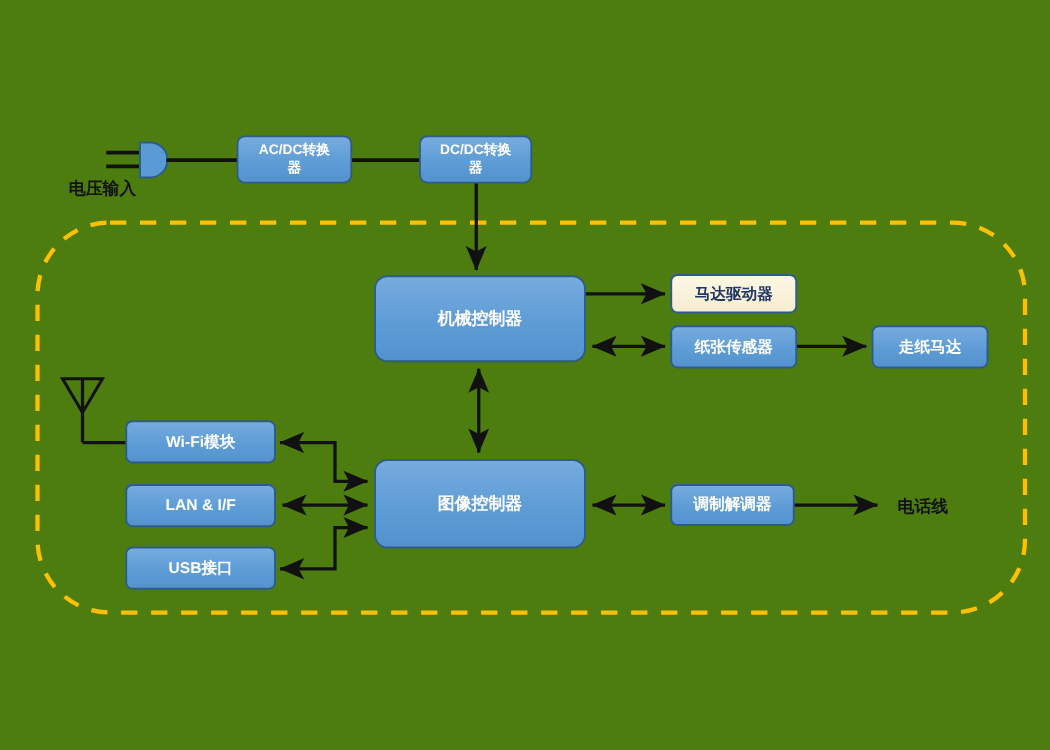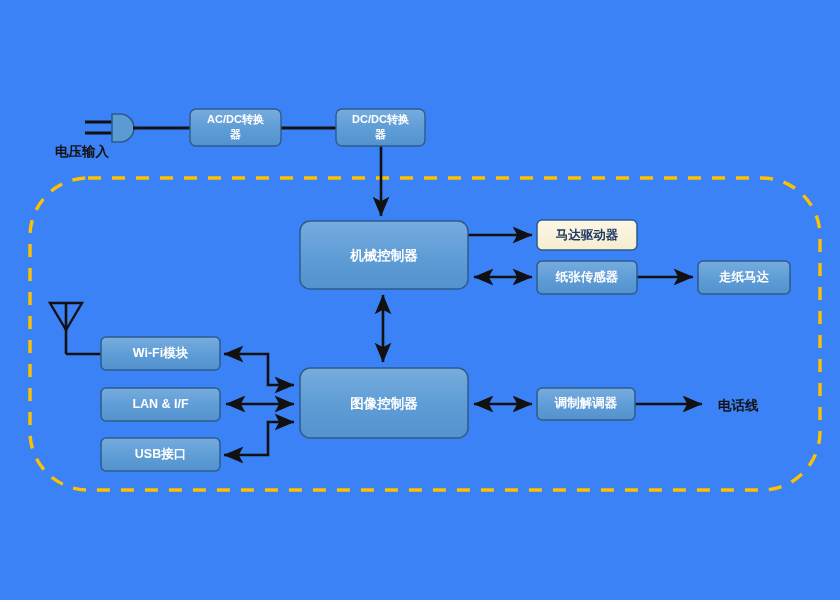--- a/index.html
+++ b/index.html
@@ -10,21 +10,21 @@
   body {
     width: 840px;
     height: 600px;
     font-family: "Liberation Sans", "DejaVu Sans", sans-serif;
     overflow: hidden;
   }
   #diagram-root {
     position: relative;
     width: 840px;
     height: 600px;
-    background: #3b82f6;
+    background: #4d7c0f;
   }
   svg.canvas {
     position: absolute;
     left: 0;
     top: 0;
     width: 840px;
     height: 600px;
   }
   .box-label {
     font-weight: bold;

